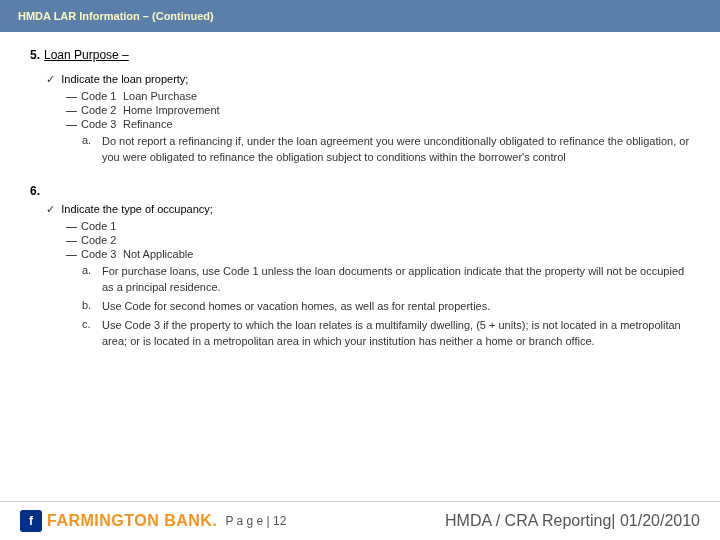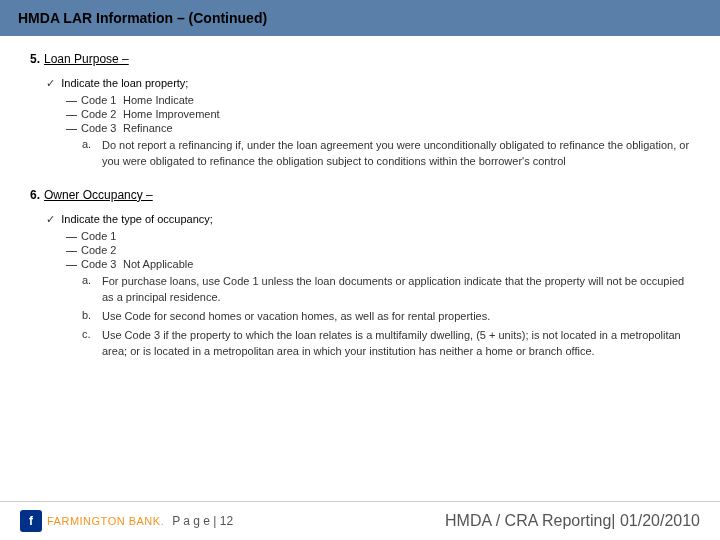--- a/index.html
+++ b/index.html
@@ -8,23 +8,23 @@
       font-size: 11px;
       background: #fff;
       width: 720px;
       height: 540px;
       overflow: hidden;
       position: relative;
     }
 
     .header {
       background: #5a7fa8;
-      color: #000000;
+      color: #fef9c3;
       padding: 10px 18px;
-      font-size: 14px;
+      font-size: 11px;
       font-weight: bold;
     }
 
     .content {
       padding: 16px 30px 10px 30px;
     }
 
     .section {
       margin-bottom: 18px;
     }
@@ -141,23 +141,23 @@
       border-radius: 3px;
       display: flex;
       align-items: center;
       justify-content: center;
       color: #fff;
       font-weight: bold;
       font-size: 12px;
     }
 
     .fb-name {
-      font-weight: normal;
+      font-weight: bold;
       color: #003087;
-      font-size: 11px;
+      font-size: 16px;
       text-transform: uppercase;
       letter-spacing: 0.5px;
     }
 
     .fb-name span {
       color: #f7941d;
     }
 
     .footer-right {
       font-size: 16px;
@@ -187,21 +187,21 @@
 
     <div class="check-item">
       <span class="check-mark">✓</span>
       <span>Indicate the loan property;</span>
     </div>
 
     <div class="code-list">
       <div class="code-item">
         <span class="dash">—</span>
         <span class="code-label">Code 1</span>
-        <span class="code-value">Home Indicate</span>
+        <span class="code-value">Loan Purchase</span>
       </div>
       <div class="code-item">
         <span class="dash">—</span>
         <span class="code-label">Code 2</span>
         <span class="code-value">Home Improvement</span>
       </div>
       <div class="code-item">
         <span class="dash">—</span>
         <span class="code-label">Code 3</span>
         <span class="code-value">Refinance</span>
@@ -212,21 +212,20 @@
       <div class="note-item">
         <span class="note-label">a.</span>
         <span class="note-text">Do not report a refinancing if, under the loan agreement you were unconditionally obligated to refinance the obligation, or you were obligated to refinance the obligation subject to conditions within the borrower's control</span>
       </div>
     </div>
   </div>
 
   <div class="section">
     <div style="display:flex; align-items:baseline; margin-bottom:5px;">
       <span class="section-number">6.</span>
-      <span class="section-title">Owner Occupancy –</span>
     </div>
 
     <div class="check-item">
       <span class="check-mark">✓</span>
       <span>Indicate the type of occupancy;</span>
     </div>
 
     <div class="code-list">
       <div class="code-item">
         <span class="dash">—</span>

